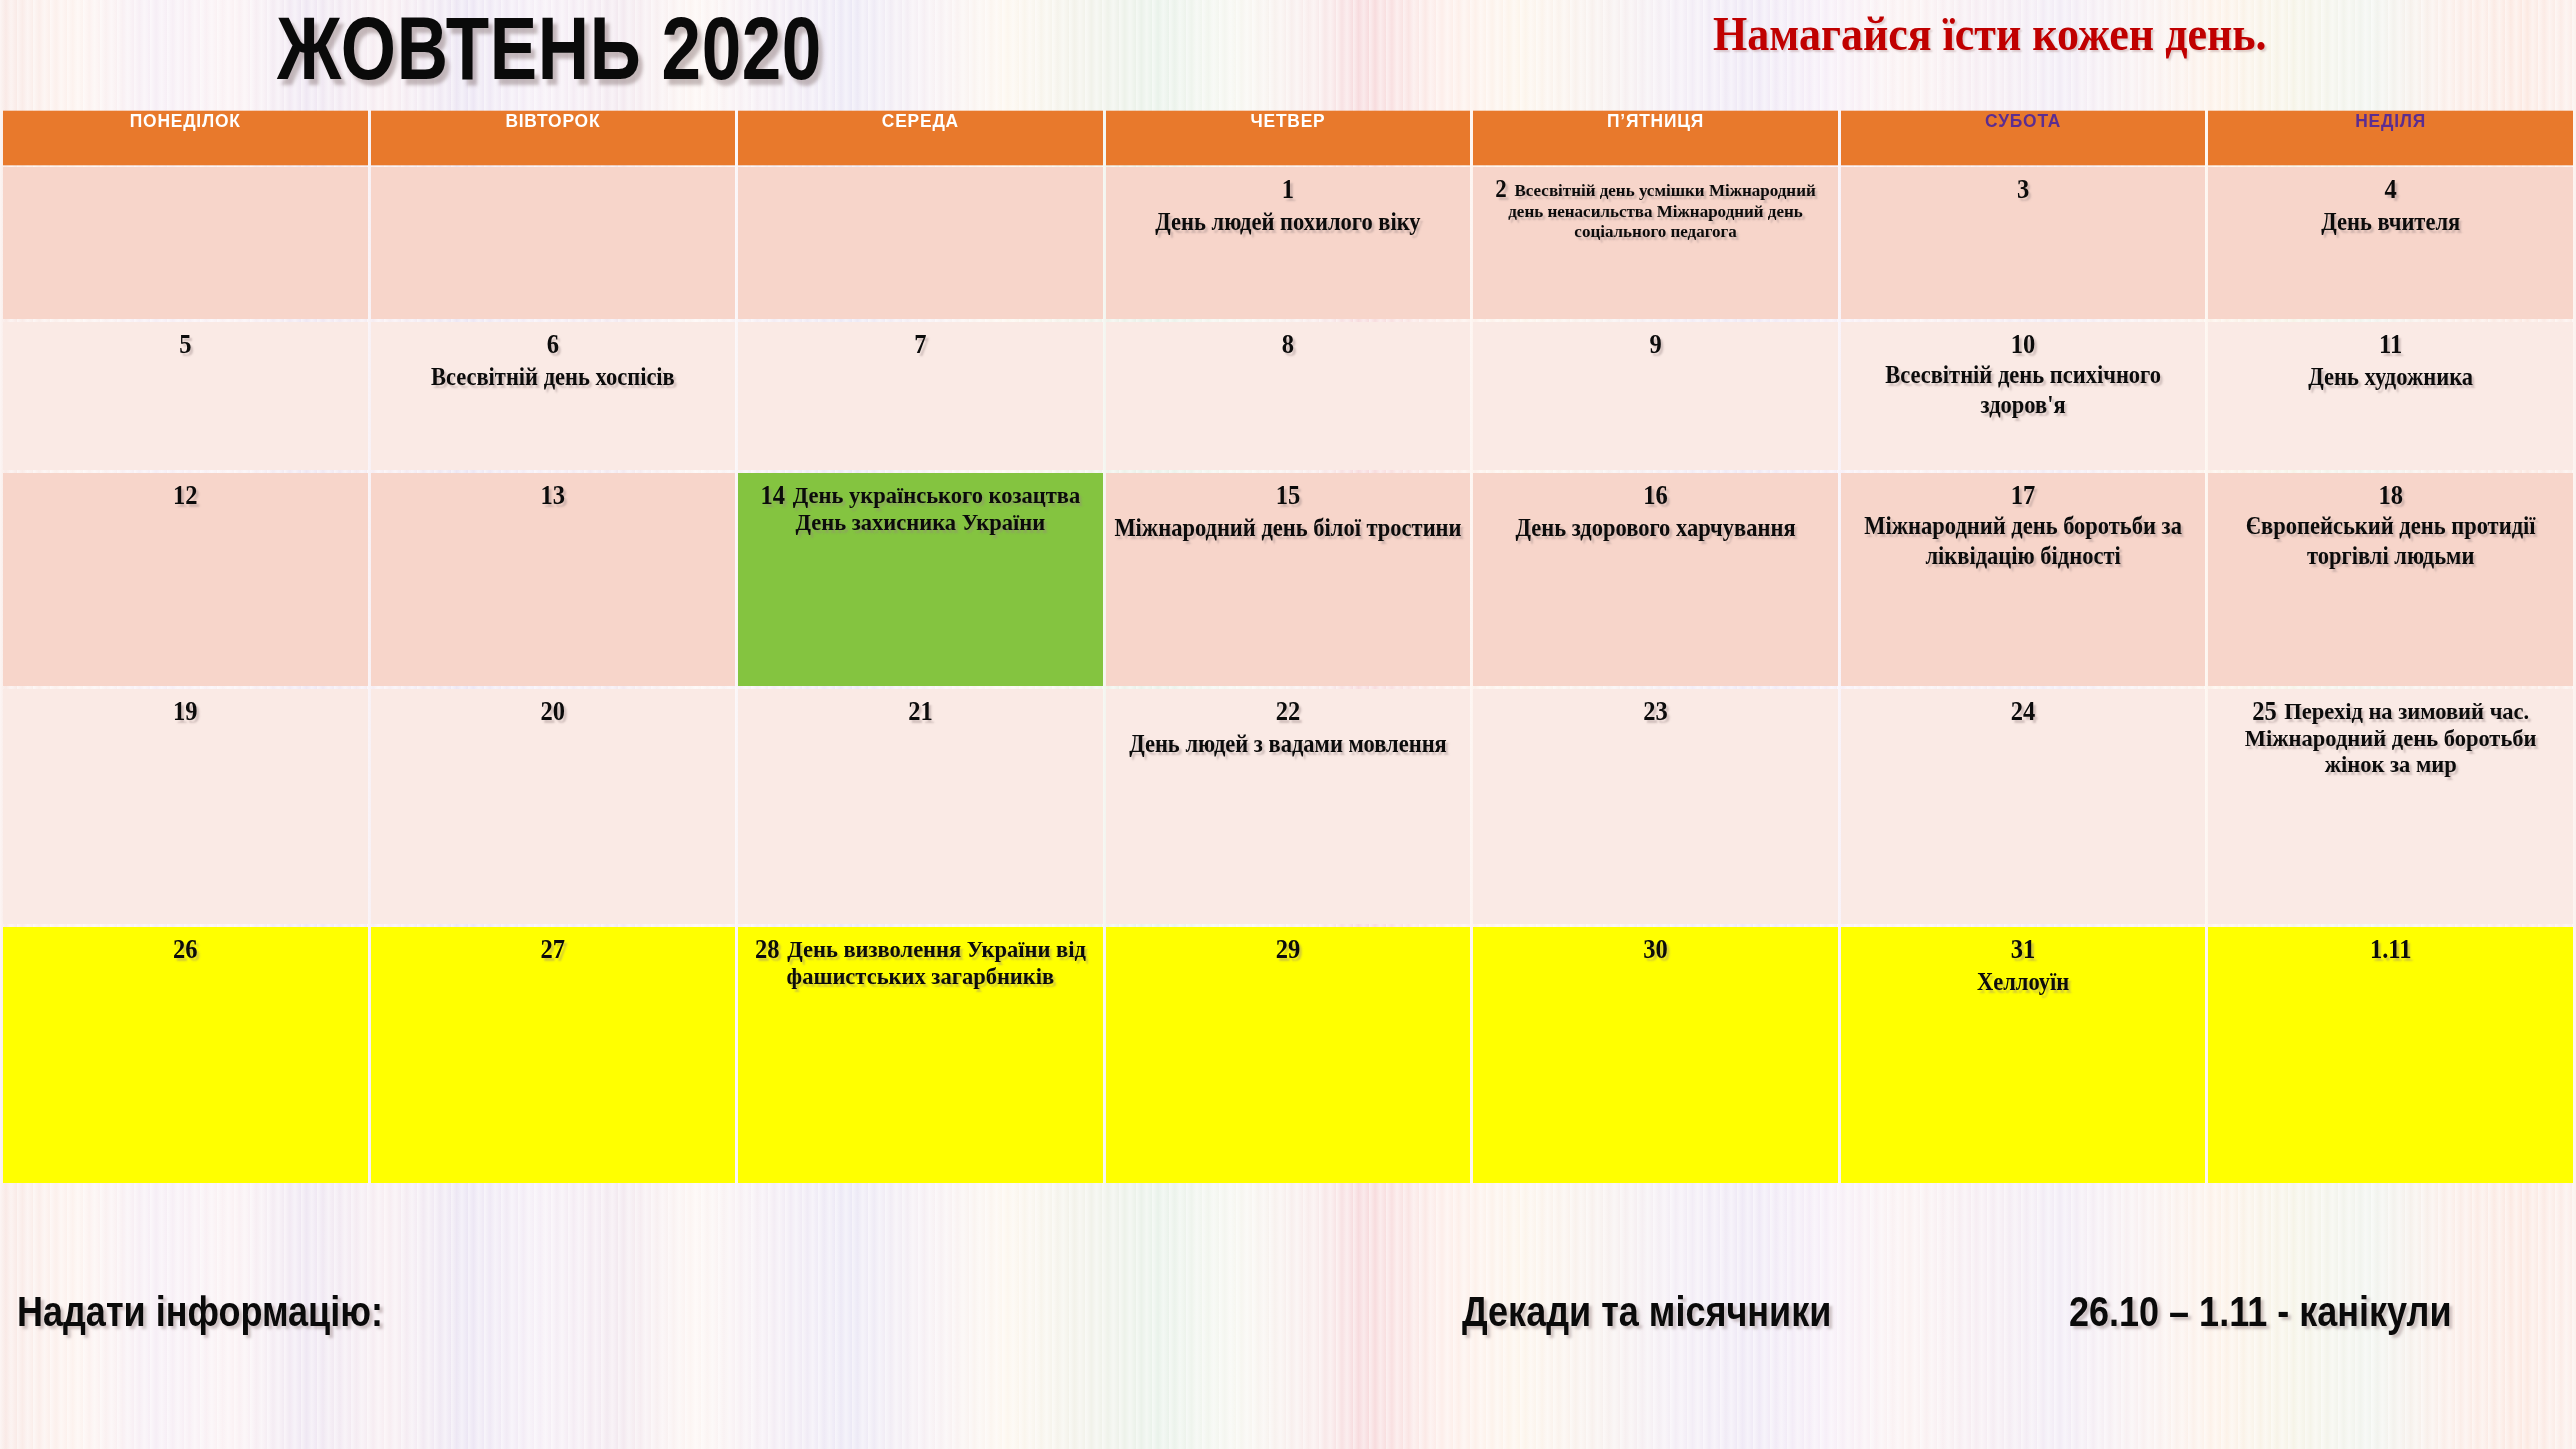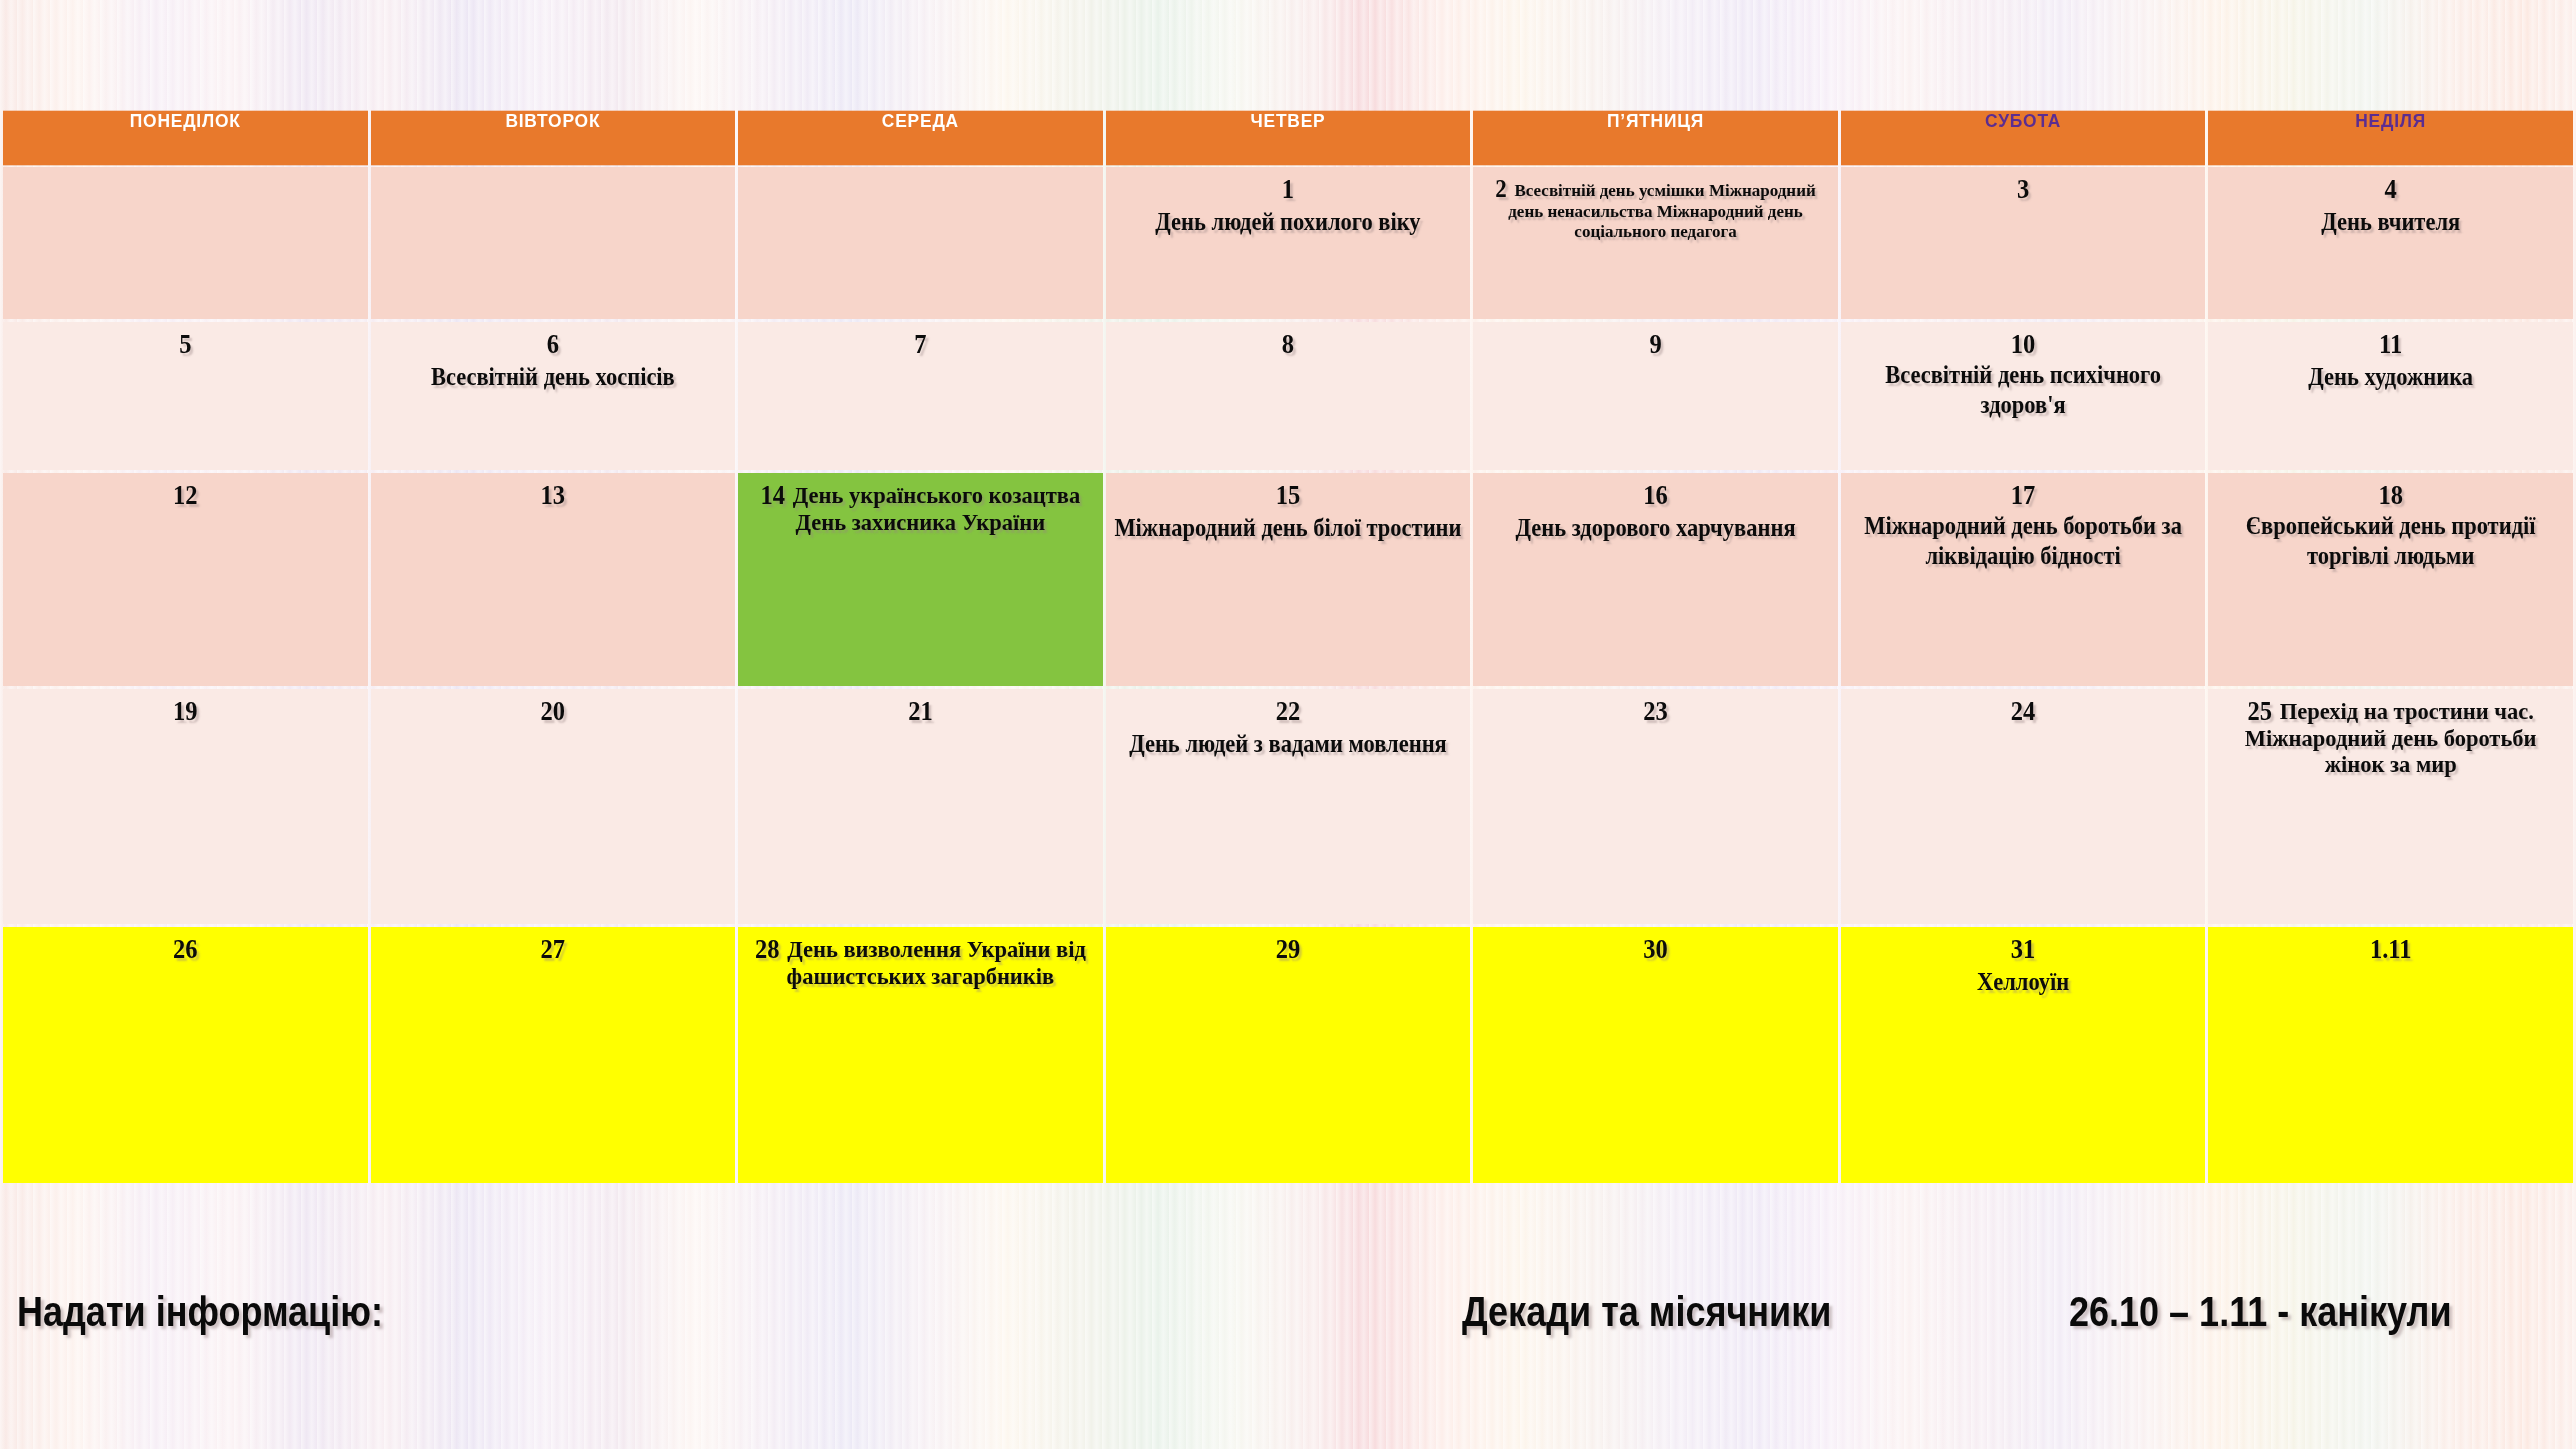--- a/index.html
+++ b/index.html
@@ -146,20 +146,24 @@
   }
   .f-info{left:9px;top:3.9px;}
   .f-dekady{left:1454px;top:3.9px;}
   .f-kanikuly{left:2061px;top:3.9px;}
 </style>
 </head>
 <body>
 
 <div id="page">
 
+  <div class="header-band">
+    <div class="month-title">ЖОВТЕНЬ 2020</div>
+    <div class="eat-note">Намагайся їсти кожен день.</div>
+  </div>
 
   <table class="cal">
     <thead>
       <tr>
         <th>ПОНЕДІЛОК</th>
         <th>ВІВТОРОК</th>
         <th>СЕРЕДА</th>
         <th>ЧЕТВЕР</th>
         <th>П’ЯТНИЦЯ</th>
         <th class="weekend">СУБОТА</th>
@@ -249,21 +253,21 @@
           <td class="cell r-light">
             <div class="cellinner"><span class="daynum">22</span><span class="evt">День людей з вадами мовлення</span></div>
           </td>
           <td class="cell r-light">
             <div class="cellinner"><span class="daynum">23</span></div>
           </td>
           <td class="cell r-light">
             <div class="cellinner"><span class="daynum">24</span></div>
           </td>
           <td class="cell r-light">
-            <div class="cellinner inline"><span class="daynum">25</span><span class="evt">Перехід на тростини час.  Міжнародний день боротьби жінок за мир</span></div>
+            <div class="cellinner inline"><span class="daynum">25</span><span class="evt">Перехід на зимовий час.  Міжнародний день боротьби жінок за мир</span></div>
           </td>
         </tr>
         <tr class="w5">
           <td class="cell r-yellow">
             <div class="cellinner"><span class="daynum">26</span></div>
           </td>
           <td class="cell r-yellow">
             <div class="cellinner"><span class="daynum">27</span></div>
           </td>
           <td class="cell r-yellow">

